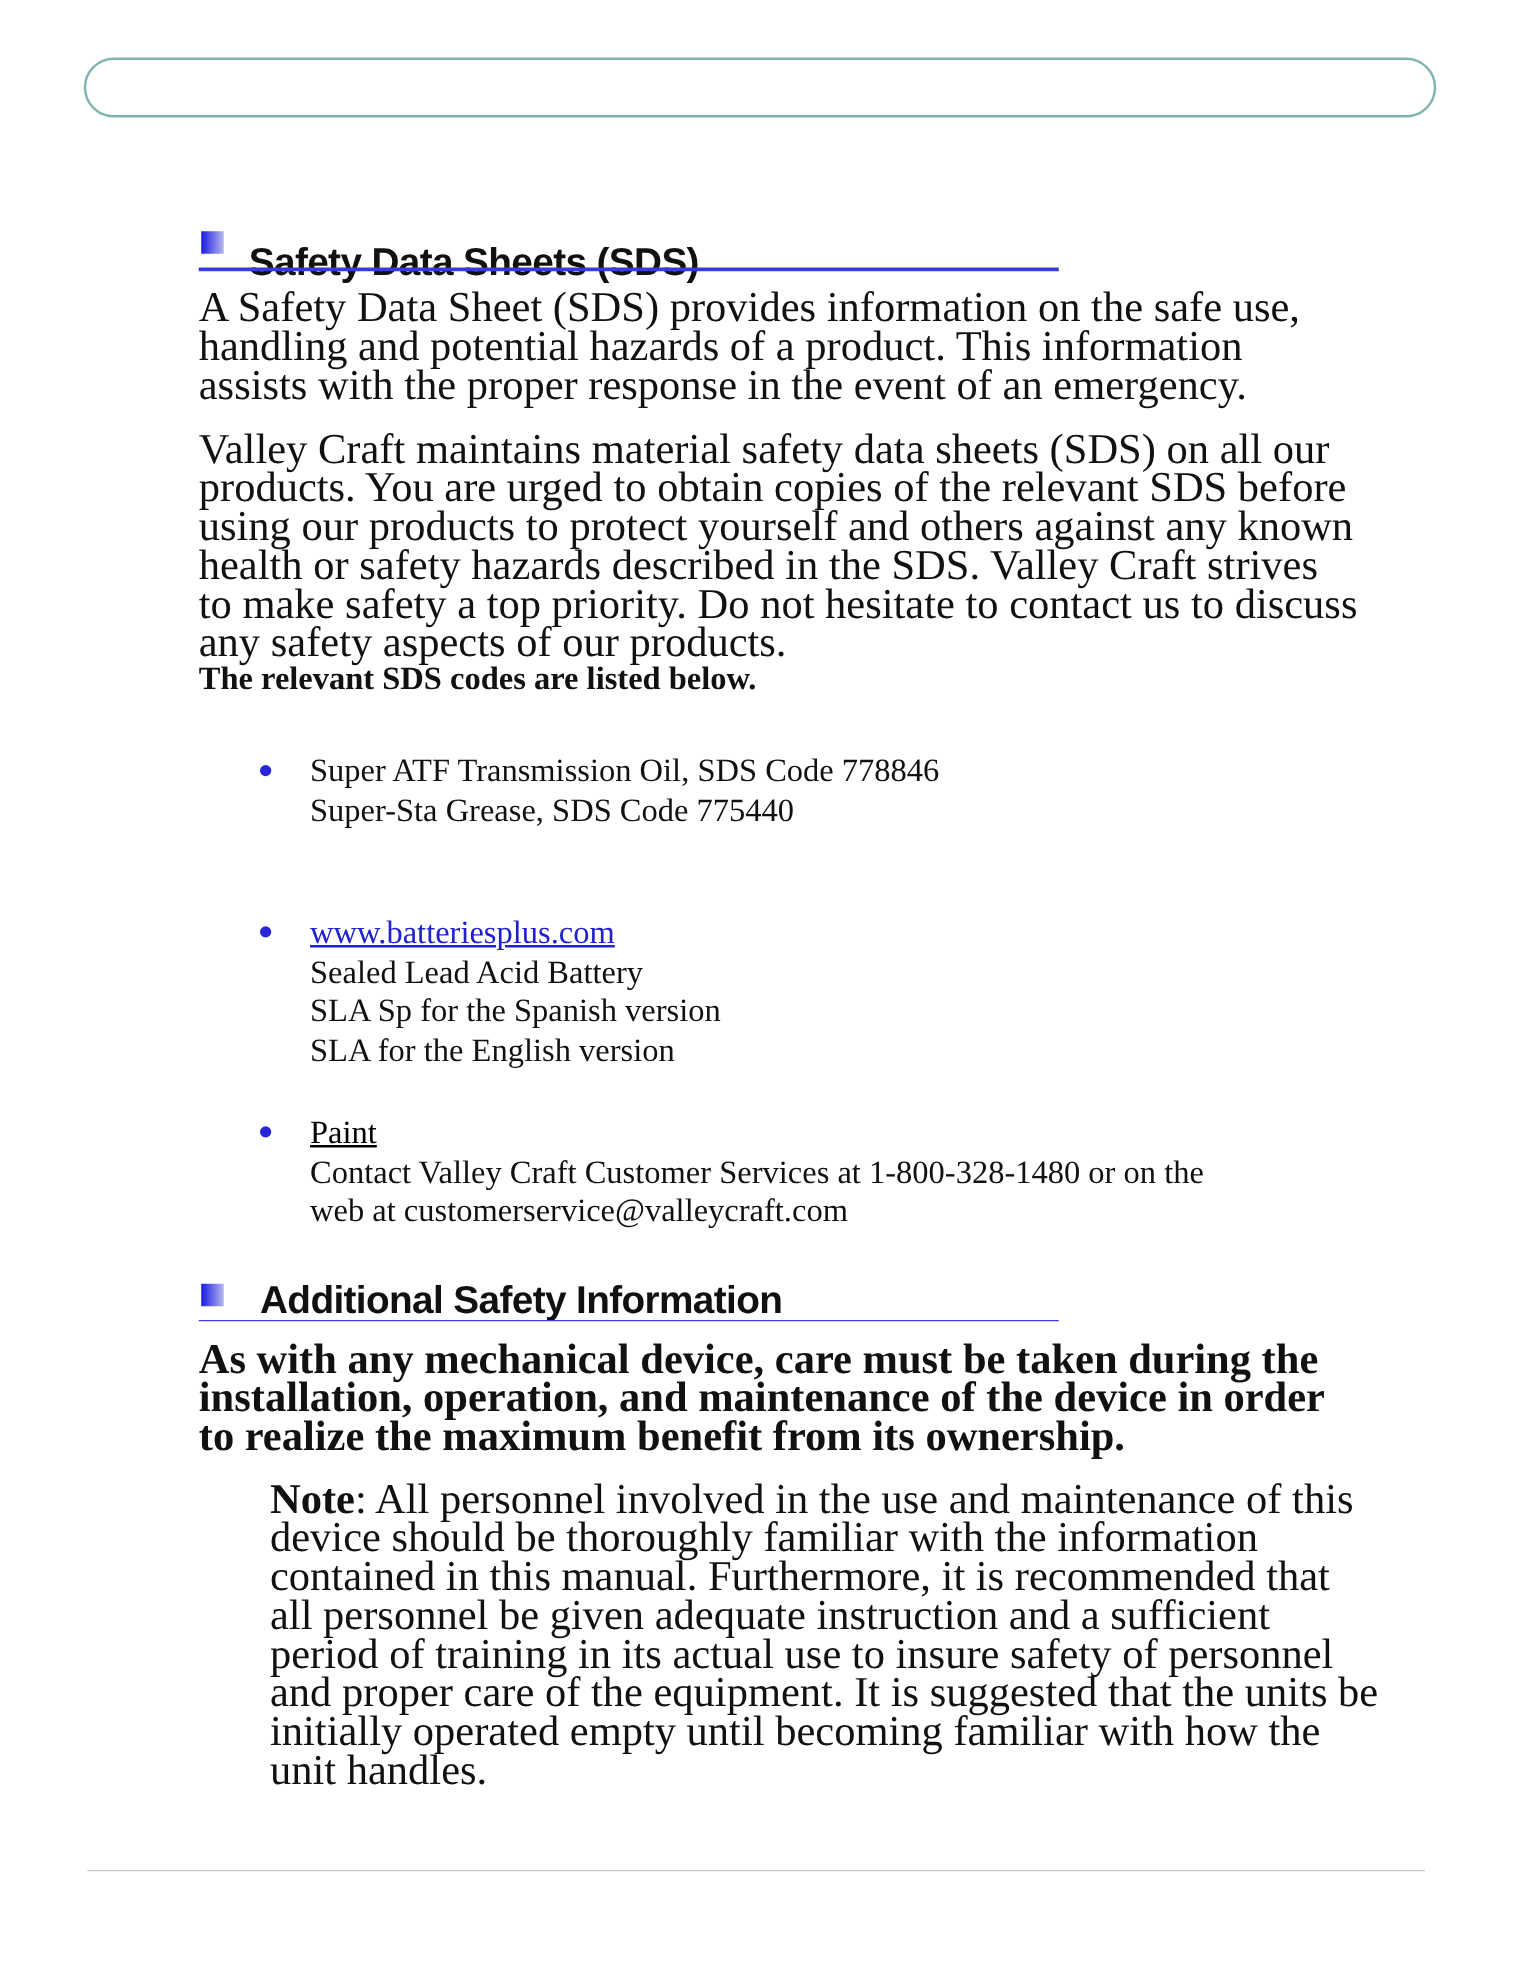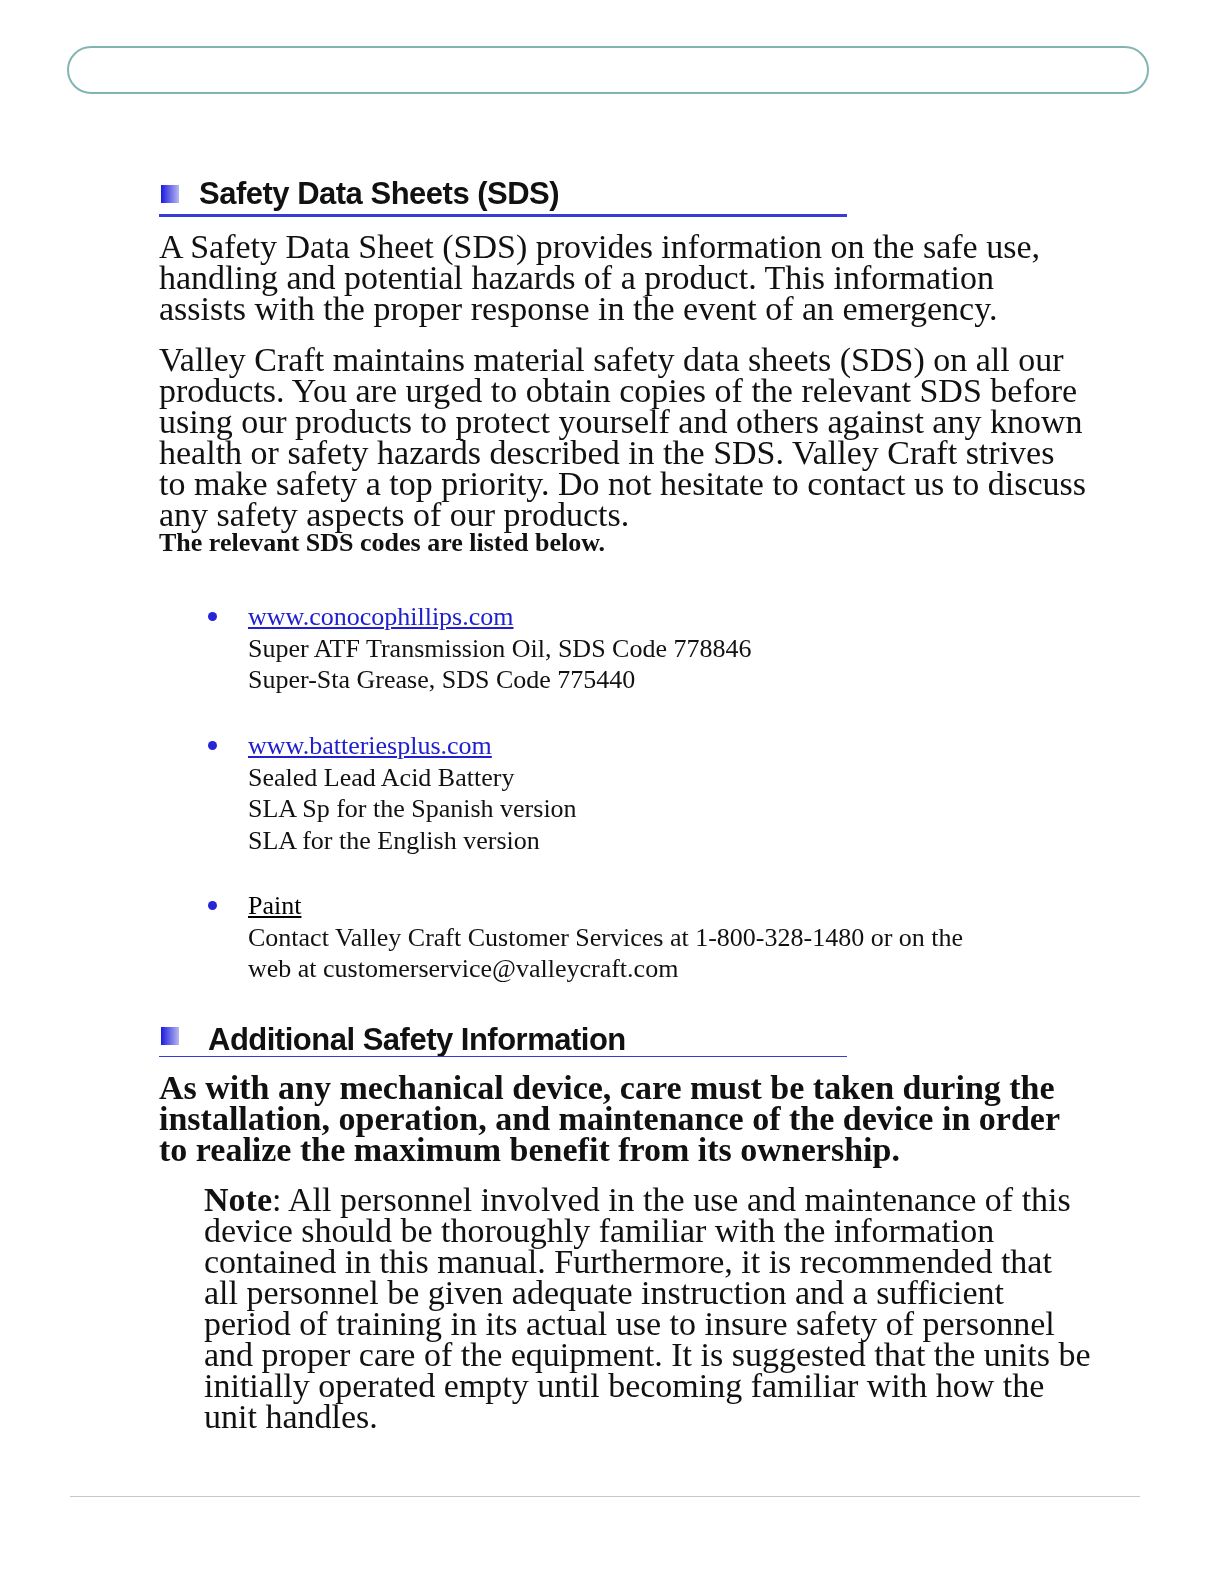--- a/index.html
+++ b/index.html
@@ -3,50 +3,49 @@
 <meta charset="utf-8">
 <style>
   html, body { margin: 0; padding: 0; background: #ffffff; }
   body { width: 1224px; height: 1584px; position: relative; overflow: hidden; font-family: "Liberation Serif", serif; color: #111; }
   .header-frame { position: absolute; left: 67px; top: 46px; width: 1082px; height: 48px; border: 2px solid #82b5b2; border-radius: 26px; box-sizing: border-box; }
   .section-head { position: absolute; left: 159px; width: 688px; }
   .section-head .sq { position: absolute; left: 2px; width: 18px; height: 18px; background: linear-gradient(to right, #1a1ae0, #b8b8f0); }
   .section-head h2 { margin: 0; font-family: "Liberation Sans", sans-serif; font-weight: bold; font-size: 31px; letter-spacing: -0.5px; position: absolute; white-space: nowrap; }
   .section-head .rule { position: absolute; left: 0; width: 688px; background: #3a3ad6; }
   .para { position: absolute; left: 159px; width: 930px; font-size: 34px; line-height: 31px; margin: 0; }
-  .para.note { left: 204px; width: 890px; }
+  .para.note { left: 216px; width: 890px; }
   .bold-line { position: absolute; left: 159px; font-size: 26px; font-weight: bold; margin: 0; }
   .bullet-item { position: absolute; left: 208px; font-size: 26px; line-height: 31.5px; }
   .bullet-item .dot { position: absolute; left: 0; top: 11px; width: 9px; height: 9px; border-radius: 50%; background: #2626d8; }
   .bullet-item .body { position: absolute; left: 40px; white-space: nowrap; }
   .bullet-item a { color: #2020d0; text-decoration: underline; }
   .bullet-item a.paint { color: #000000; }
   .bullet-item .line { display: block; }
   .footer-rule { position: absolute; left: 70px; top: 1496px; width: 1070px; height: 1px; background: #c8c8c8; }
 </style>
 </head>
 <body>
 
 <div class="header-frame"></div>
 
 <div class="section-head" style="top:176px; height:44px;">
   <span class="sq" style="top:9px;"></span>
-  <h2 style="left:40px; top:0px;">Safety Data Sheets (SDS)</h2>
+  <h2 style="left:40px; top:16px;">Safety Data Sheets (SDS)</h2>
   <div class="rule" style="top:38px; height:3px;"></div>
 </div>
 
 <p class="para" style="top:231px;">A Safety Data Sheet (SDS) provides information on the safe use, handling and potential hazards of a product. This information assists with the proper response in the event of an emergency.</p>
 <p class="para" style="top:344px;">Valley Craft maintains material safety data sheets (SDS) on all our products.  You are urged to obtain copies of the relevant SDS before using our products to protect yourself and others against any known health or safety hazards described in the SDS.  Valley Craft strives to make safety a top priority.  Do not hesitate to contact us to discuss any safety aspects of our products.</p>
 
 <p class="bold-line" style="top:528px;">The relevant SDS codes are listed below.</p>
 
 <div class="bullet-item" style="top:601px;">
   <span class="dot"></span>
   <div class="body">
-    <a class="line">www.conocophillips.com</a>
     <span class="line">Super ATF Transmission Oil, SDS Code 778846</span>
     <span class="line">Super-Sta Grease, SDS Code 775440</span>
   </div>
 </div>
 
 <div class="bullet-item" style="top:730px;">
   <span class="dot"></span>
   <div class="body">
     <a class="line">www.batteriesplus.com</a>
     <span class="line">Sealed Lead Acid Battery</span>

